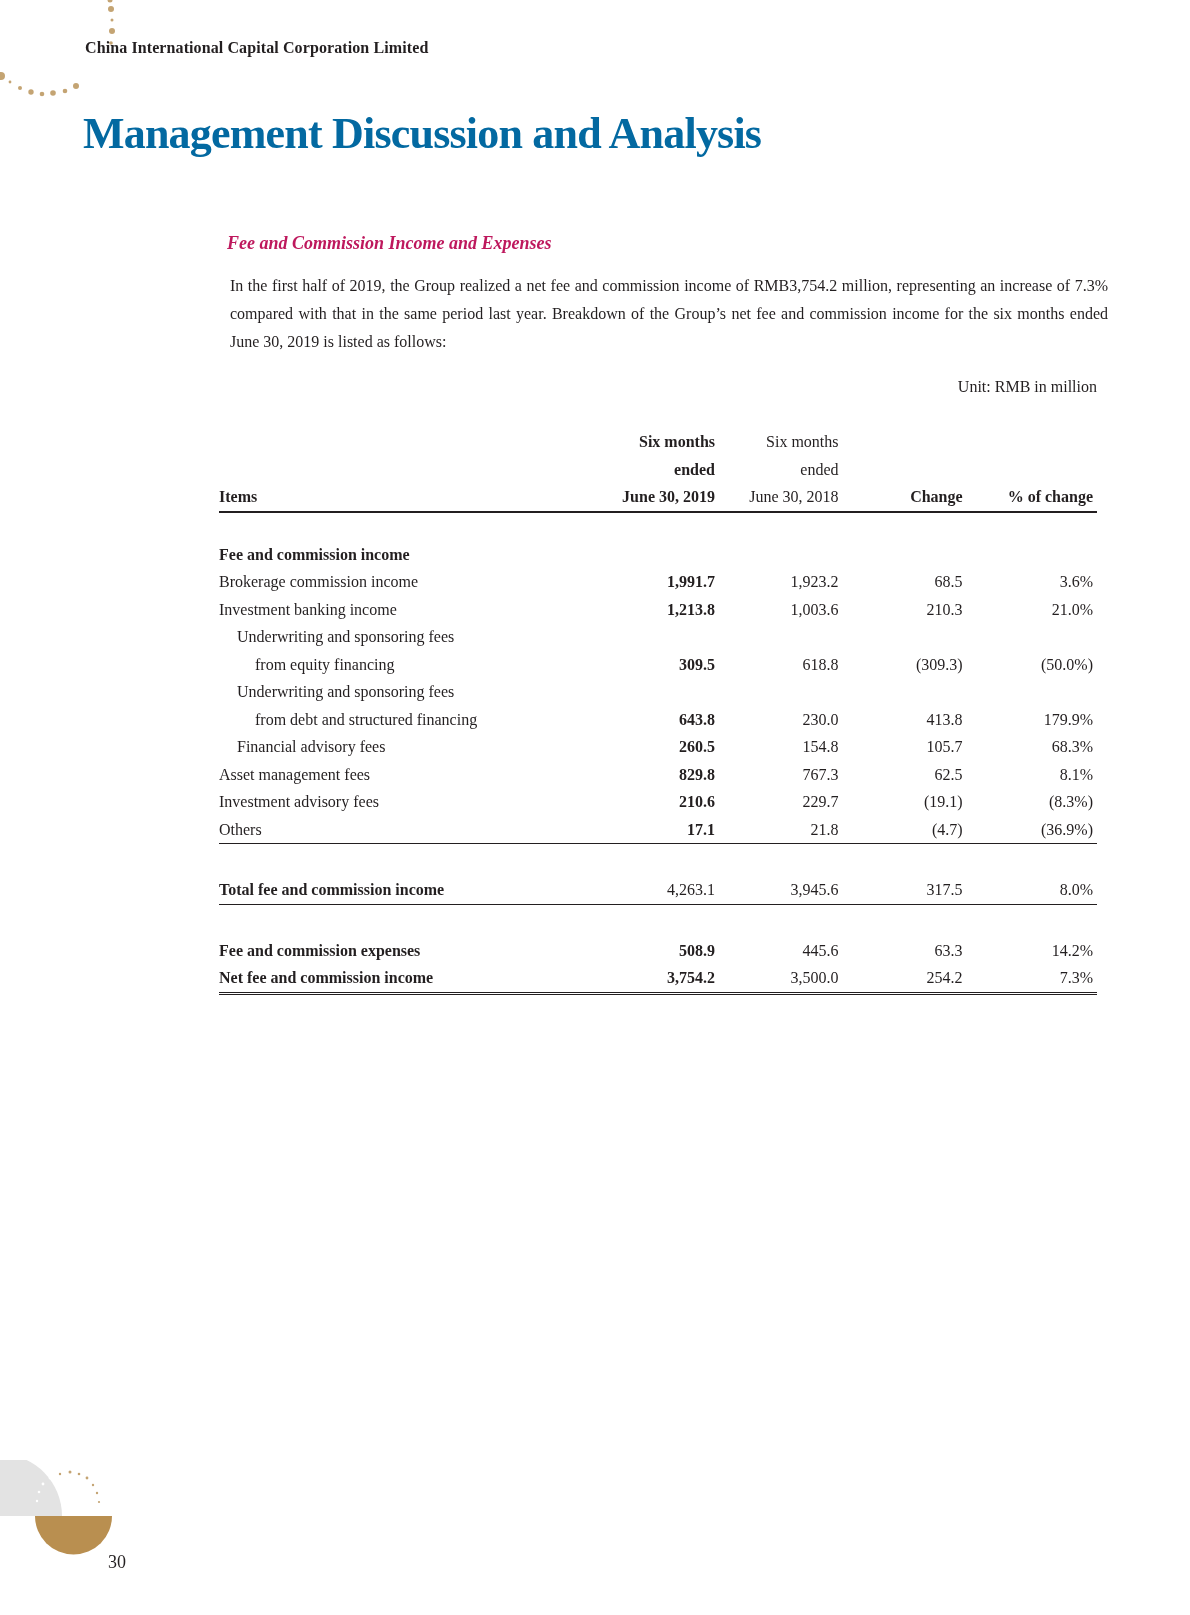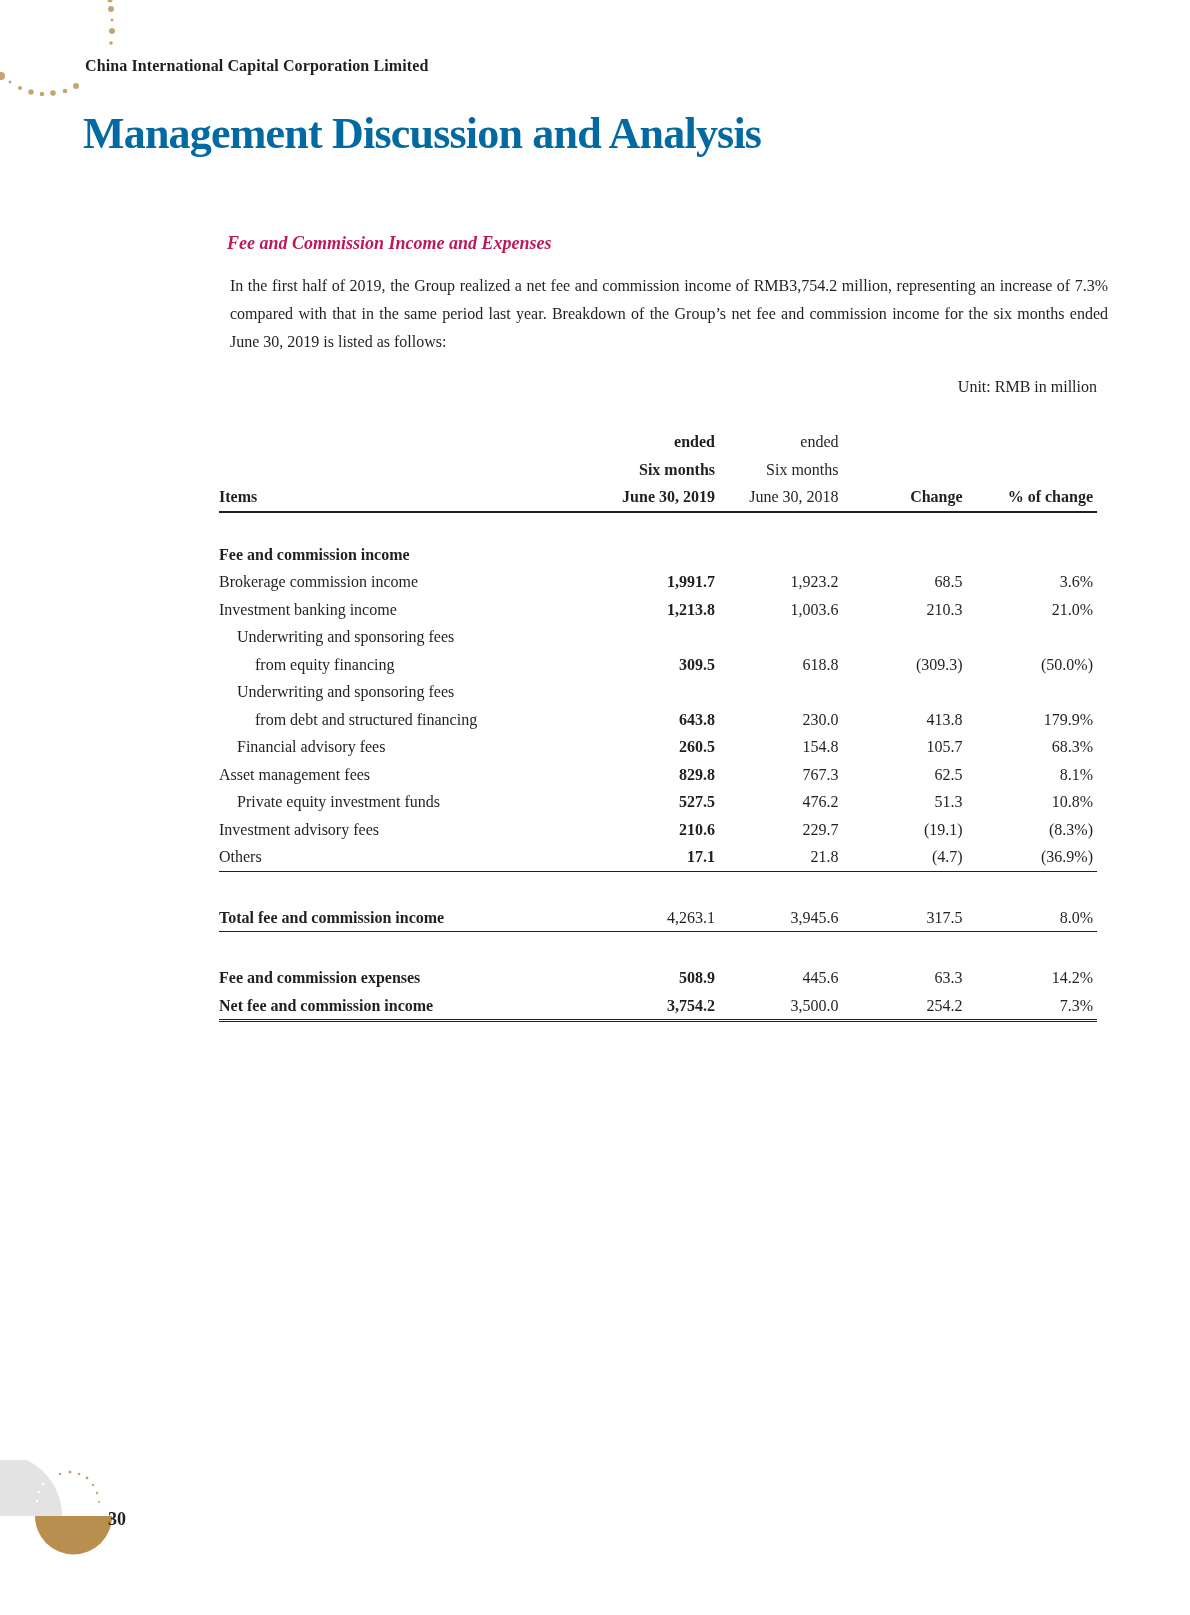--- a/index.html
+++ b/index.html
@@ -1,20 +1,20 @@
 <!DOCTYPE html>
 <html><head>
   <meta charset="utf-8">
   <style>
     html, body { margin: 0; padding: 0; background: #ffffff; }
     body { width: 1190px; height: 1615px; position: relative; overflow: hidden;
            font-family: "Liberation Serif", "DejaVu Serif", serif; color: #231f20; }
 
     .deco-top { position: absolute; left: 0; top: 0; width: 130px; height: 110px; }
-    .company { position: absolute; left: 85px; top: 57px; font-size: 16px; font-weight: bold; letter-spacing: 0.1px; }
+    .company { position: absolute; left: 85px; top: 39px; font-size: 16px; font-weight: bold; letter-spacing: 0.1px; }
     .page-title { position: absolute; left: 83px; top: 108px; font-size: 44px; font-weight: bold;
                   color: #0369a1; letter-spacing: -0.8px; margin: 0; }
 
     .section-heading { position: absolute; left: 219px; top: 225px; font-size: 18px; font-style: italic;
                        color: #be185d; margin: 8px; }
     .para { position: absolute; left: 219px; top: 261px; width: 878px; font-size: 16px; line-height: 28px;
             text-align: justify; margin: 11px; }
     .unit { position: absolute; right: 93px; top: 378px; font-size: 16px; }
 
     table.fin { position: absolute; left: 219px; top: 428px; width: 878px; border-collapse: collapse;
@@ -30,21 +30,21 @@
     .bold { font-weight: bold !important; }
     tr.head-row th { border-bottom: 2px solid #231f20; padding-bottom: 0; }
     tr.spacer td { height: 28px; }
     td.indent1 { padding-left: 18px !important; }
     td.indent2 { padding-left: 36px !important; }
     tr.rule-bottom td { border-bottom: 1.5px solid #231f20; }
     tr.double-bottom td { border-bottom: 3px double #231f20; }
     tr.big-spacer td { height: 32px; }
 
     .deco-bottom { position: absolute; left: 0; top: 1460px; width: 140px; height: 155px; }
-    .page-number { position: absolute; left: 108px; top: 1509px; font-size: 18px; font-weight: bold; }
+    .page-number { position: absolute; left: 108px; top: 1552px; font-size: 18px; font-weight: normal; }
   </style>
 </head>
 <body>
 
 <svg class="deco-top" viewBox="0 0 130 110">
   <g fill="#c4a473">
     <circle cx="110" cy="0" r="2.5"></circle>
     <circle cx="111" cy="9" r="3"></circle>
     <circle cx="112" cy="20" r="1.5"></circle>
     <circle cx="112" cy="31" r="3"></circle>
@@ -64,29 +64,29 @@
 <h1 class="page-title">Management Discussion and Analysis</h1>
 
 <h2 class="section-heading">Fee and Commission Income and Expenses</h2>
 <p class="para">In the first half of 2019, the Group realized a net fee and commission income of RMB3,754.2 million, representing an increase of 7.3% compared with that in the same period last year. Breakdown of the Group’s net fee and commission income for the six months ended June 30, 2019 is listed as follows:</p>
 <div class="unit">Unit: RMB in million</div>
 
 <table class="fin">
   <thead>
     <tr>
       <th class="hdr left c-items"></th>
+      <th class="hdr c1 bold">Six months</th>
+      <th class="hdr c2">Six months</th>
+      <th class="hdr c3"></th>
+      <th class="hdr c4"></th>
+    </tr>
+    <tr>
+      <th class="hdr left c-items"></th>
       <th class="hdr c1 bold">ended</th>
       <th class="hdr c2">ended</th>
-      <th class="hdr c3"></th>
-      <th class="hdr c4"></th>
-    </tr>
-    <tr>
-      <th class="hdr left c-items"></th>
-      <th class="hdr c1 bold">Six months</th>
-      <th class="hdr c2">Six months</th>
       <th class="hdr c3"></th>
       <th class="hdr c4"></th>
     </tr>
     <tr class="head-row">
       <th class="hdr left c-items bold">Items</th>
       <th class="hdr c1 bold">June 30, 2019</th>
       <th class="hdr c2">June 30, 2018</th>
       <th class="hdr c3 bold">Change</th>
       <th class="hdr c4 bold">% of change</th>
     </tr>
@@ -159,27 +159,20 @@
 
     <tr>
       <td>Asset management fees</td>
       <td class="c1 bold">829.8</td>
       <td class="c2">767.3</td>
       <td class="c3">62.5</td>
       <td class="c4">8.1%</td>
     </tr>
 
 
-    <tr>
-      <td class="indent1">Private equity investment funds</td>
-      <td class="c1 bold">527.5</td>
-      <td class="c2">476.2</td>
-      <td class="c3">51.3</td>
-      <td class="c4">10.8%</td>
-    </tr>
 
     <tr>
       <td>Investment advisory fees</td>
       <td class="c1 bold">210.6</td>
       <td class="c2">229.7</td>
       <td class="c3">(19.1)</td>
       <td class="c4">(8.3%)</td>
     </tr>
 
     <tr class="rule-bottom">

